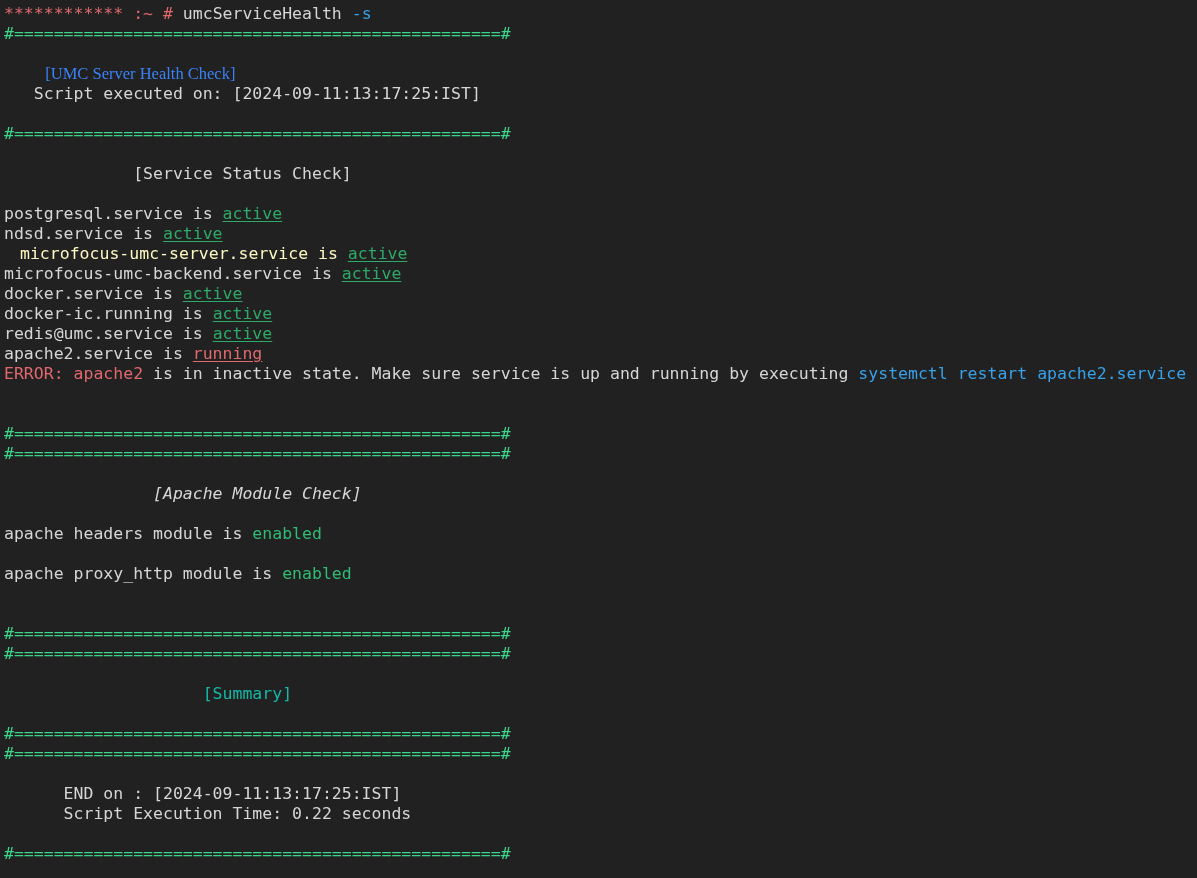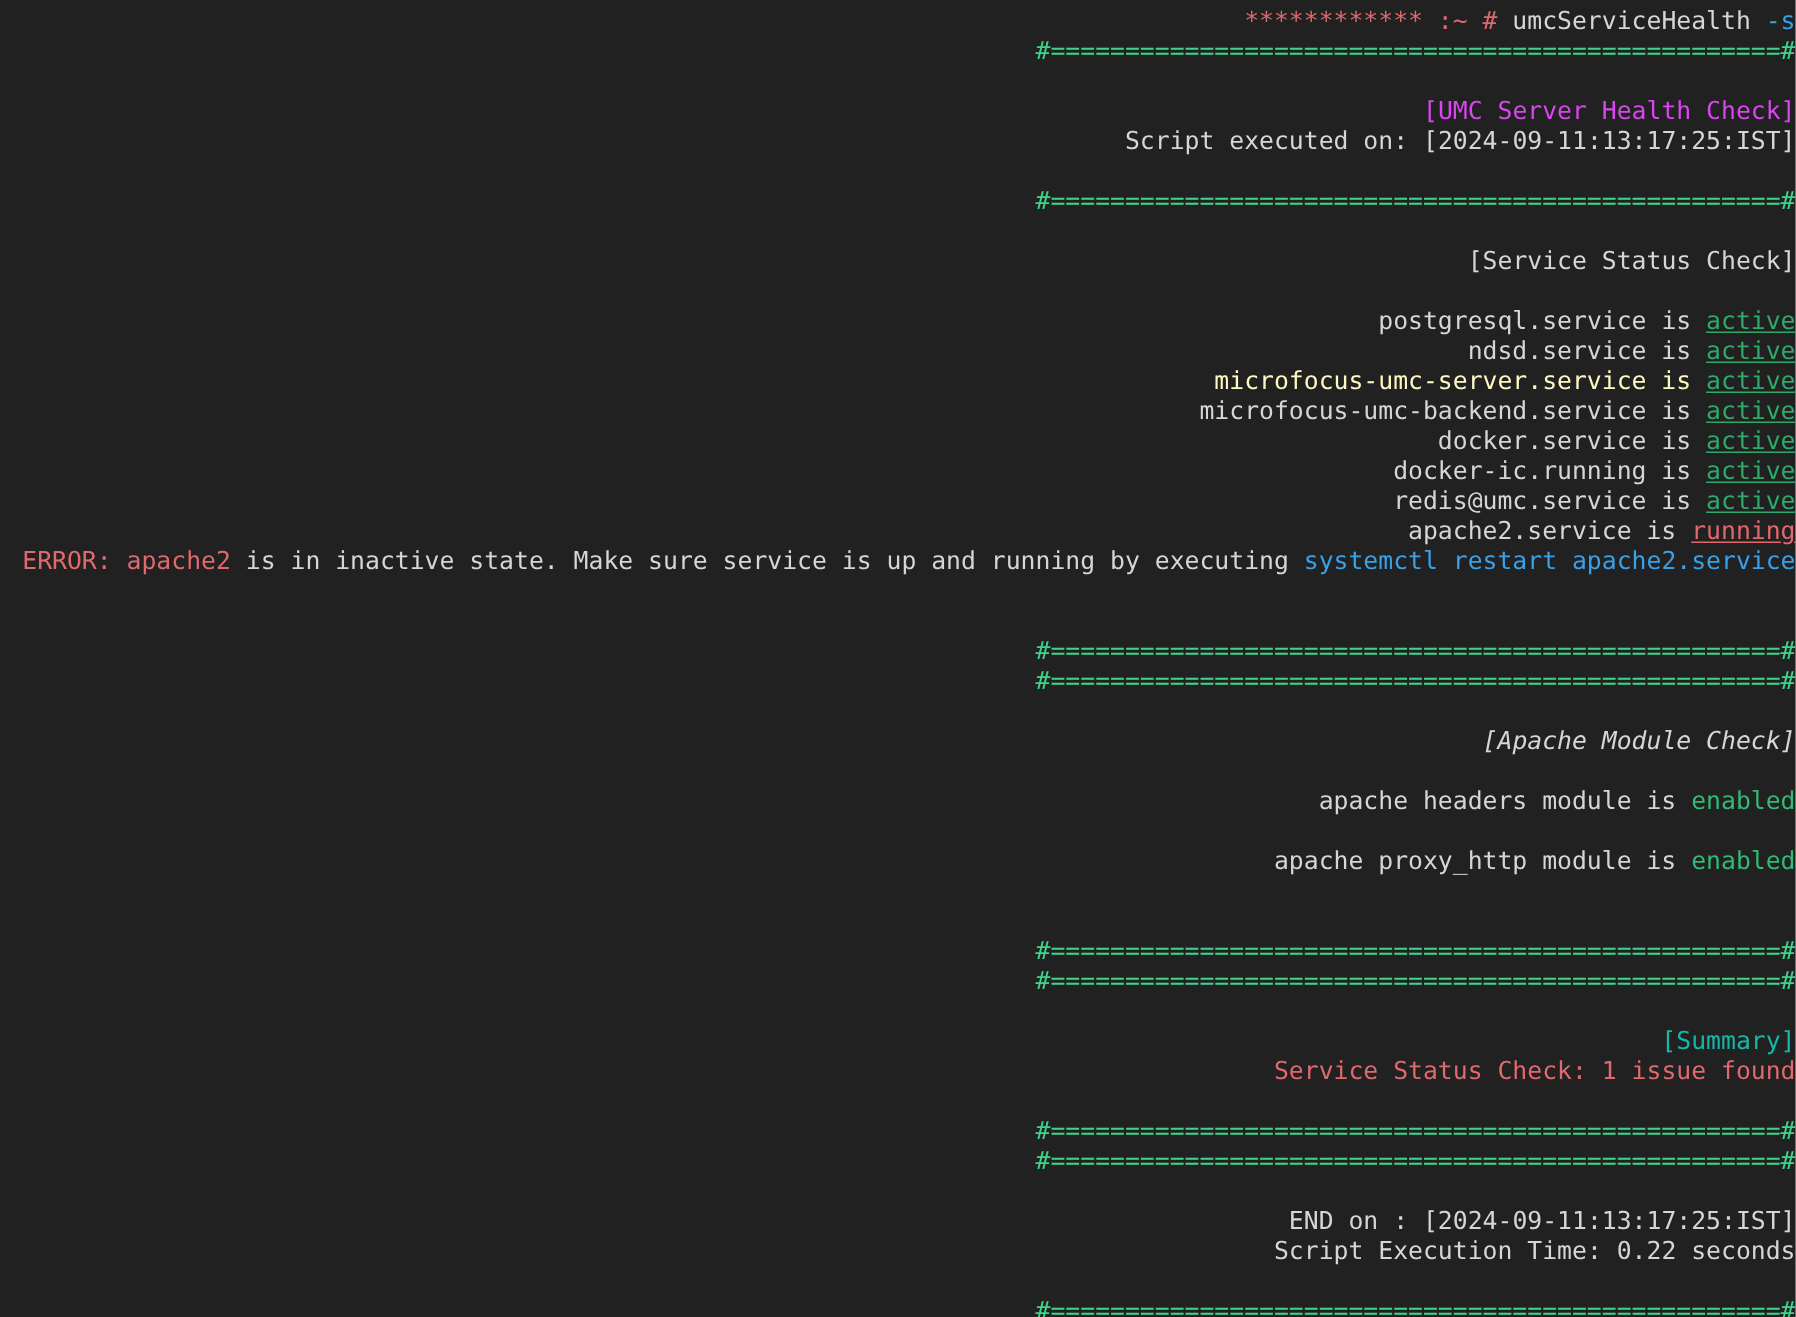--- a/index.html
+++ b/index.html
@@ -10,38 +10,37 @@
   }
   .screen {
     box-sizing: border-box;
     width: 100%;
     height: 100%;
     padding: 4px 0 0 4px;
     font-family: "DejaVu Sans Mono", "Liberation Mono", monospace;
     font-size: 16.5px;
     line-height: 20px;
     font-weight: 400;
-    text-align: right;
   }
   .line {
     white-space: pre;
     height: 20px;
   }
   .seg { white-space: pre; }
   .u { text-decoration: underline; text-underline-offset: 2px; }
 </style>
 </head>
 <body>
 
 <div class="screen" style="background: rgb(33, 33, 33); color: rgb(214, 214, 214);">
   <div>
       <div class="line"><span class="seg" style="color: rgb(224, 105, 110);">************ :~ #</span><span class="seg" style="color: rgb(214, 214, 214);"> umcServiceHealth </span><span class="seg" style="color: rgb(56, 161, 232);">-s</span></div>
       <div class="line"><span class="seg" style="color: rgb(60, 214, 138);">#=================================================#</span></div>
       <div class="line">&nbsp;</div>
-      <div class="line"><span class="seg" style="color: #d946ef;">          [UMC Server Health Check]</span></div>
+      <div class="line"><span class="seg" style="color: #3b82f6; font-family: Liberation Serif, serif;">          [UMC Server Health Check]</span></div>
       <div class="line"><span class="seg" style="color: rgb(214, 214, 214);">   Script executed on: [2024-09-11:13:17:25:IST]</span></div>
       <div class="line">&nbsp;</div>
       <div class="line"><span class="seg" style="color: rgb(60, 214, 138);">#=================================================#</span></div>
       <div class="line">&nbsp;</div>
       <div class="line"><span class="seg" style="color: rgb(214, 214, 214);">             [Service Status Check]</span></div>
       <div class="line">&nbsp;</div>
       <div class="line"><span class="seg" style="color: rgb(214, 214, 214);">postgresql.service is </span><span class="seg u" style="color: rgb(47, 169, 104);">active</span></div>
       <div class="line"><span class="seg" style="color: rgb(214, 214, 214);">ndsd.service is </span><span class="seg u" style="color: rgb(47, 169, 104);">active</span></div>
       <div class="line"><span class="seg" style="color: #fef9c3; margin-left: 16px;">microfocus-umc-server.service is </span><span class="seg u" style="color: rgb(47, 169, 104);">active</span></div>
       <div class="line"><span class="seg" style="color: rgb(214, 214, 214);">microfocus-umc-backend.service is </span><span class="seg u" style="color: rgb(47, 169, 104);">active</span></div>
@@ -59,21 +58,20 @@
       <div class="line">&nbsp;</div>
       <div class="line"><span class="seg" style="color: rgb(214, 214, 214);">apache headers module is </span><span class="seg" style="color: rgb(49, 187, 116);">enabled</span></div>
       <div class="line">&nbsp;</div>
       <div class="line"><span class="seg" style="color: rgb(214, 214, 214);">apache proxy_http module is </span><span class="seg" style="color: rgb(49, 187, 116);">enabled</span></div>
       <div class="line">&nbsp;</div>
       <div class="line">&nbsp;</div>
       <div class="line"><span class="seg" style="color: rgb(60, 214, 138);">#=================================================#</span></div>
       <div class="line"><span class="seg" style="color: rgb(60, 214, 138);">#=================================================#</span></div>
       <div class="line">&nbsp;</div>
       <div class="line"><span class="seg" style="color: #14b8a6;">                    [Summary]</span></div>
-      <div class="line"><span class="seg" style="color: rgb(224, 105, 110);">      Service Status Check: 1 issue found</span></div>
       <div class="line">&nbsp;</div>
       <div class="line"><span class="seg" style="color: rgb(60, 214, 138);">#=================================================#</span></div>
       <div class="line"><span class="seg" style="color: rgb(60, 214, 138);">#=================================================#</span></div>
       <div class="line">&nbsp;</div>
       <div class="line"><span class="seg" style="color: rgb(214, 214, 214);">      END on : [2024-09-11:13:17:25:IST]</span></div>
       <div class="line"><span class="seg" style="color: rgb(214, 214, 214);">      Script Execution Time: 0.22 seconds</span></div>
       <div class="line">&nbsp;</div>
       <div class="line"><span class="seg" style="color: rgb(60, 214, 138);">#=================================================#</span></div>
     </div>
 </div>

